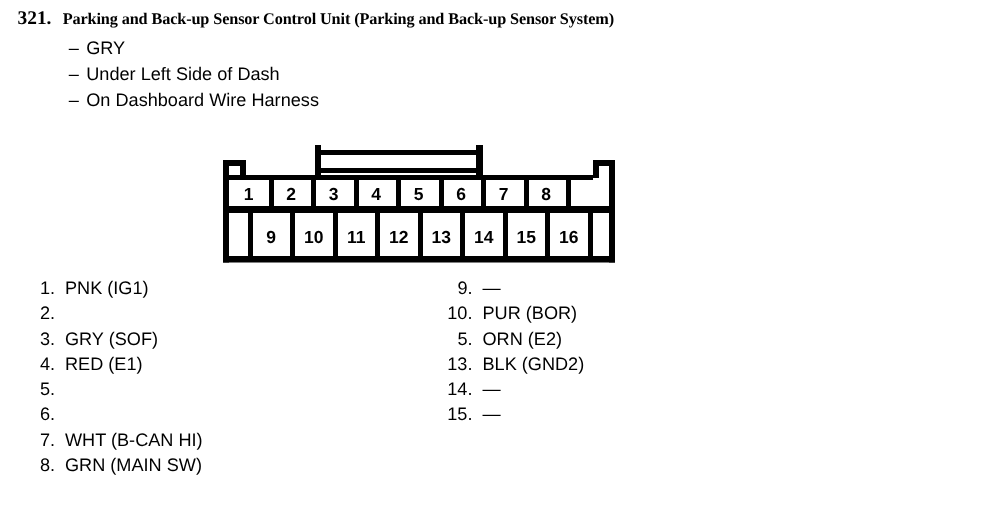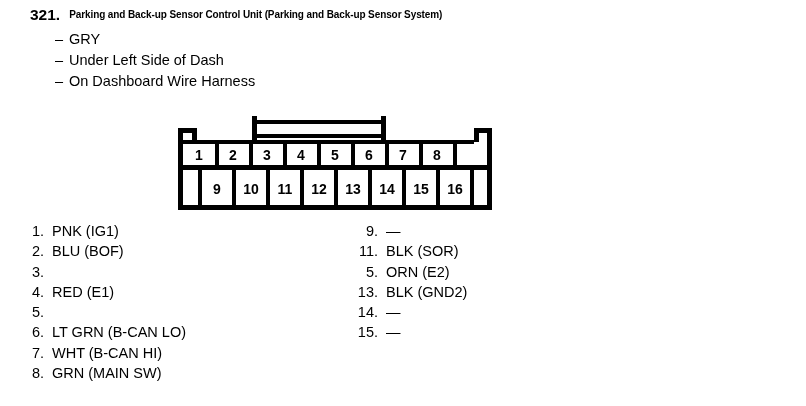--- a/index.html
+++ b/index.html
@@ -13,35 +13,36 @@
     position: relative;
     font-family: "Liberation Sans", sans-serif;
     color: #000000;
     overflow: hidden;
     -webkit-font-smoothing: none;
   }
 
   
   #header {
     position: absolute;
-    left: 30px;
+    left: 14px;
     top: 5px;
     display: flex;
     align-items: flex-start;
     white-space: nowrap;
+    font-family: Liberation Serif, serif;
   }
   #header .hdr-num {
     font-weight: bold;
     font-size: 15.5px;
     line-height: 19px;
     margin-right: 9px;
   }
   #header .hdr-title {
     font-weight: bold;
-    font-size: 10px;
+    font-size: 13px;
     line-height: 19px;
     letter-spacing: -0.1px;
   }
 
   
   #subnotes {
     position: absolute;
     left: 55px;
     top: 29px;
   }
@@ -202,54 +203,53 @@
 
 <div id="pinlist">
 
   <div class="pin-col left">
     <div class="pin-row">
       <span class="pin-no">1.</span>
       <span class="pin-val">PNK (IG1)</span>
     </div>
     <div class="pin-row">
       <span class="pin-no">2.</span>
-      <span class="pin-val">BLU (BOF)</span>
     </div>
     <div class="pin-row">
       <span class="pin-no">3.</span>
+      <span class="pin-val">GRY (SOF)</span>
     </div>
     <div class="pin-row">
       <span class="pin-no">4.</span>
       <span class="pin-val">RED (E1)</span>
     </div>
     <div class="pin-row">
       <span class="pin-no">5.</span>
     </div>
     <div class="pin-row">
       <span class="pin-no">6.</span>
-      <span class="pin-val">LT GRN (B-CAN LO)</span>
     </div>
     <div class="pin-row">
       <span class="pin-no">7.</span>
       <span class="pin-val">WHT (B-CAN HI)</span>
     </div>
     <div class="pin-row">
       <span class="pin-no">8.</span>
       <span class="pin-val">GRN (MAIN SW)</span>
     </div>
   </div>
 
   <div class="pin-col right">
     <div class="pin-row">
       <span class="pin-no">9.</span>
       <span class="pin-val">—</span>
     </div>
     <div class="pin-row">
-      <span class="pin-no">11.</span>
-      <span class="pin-val">BLK (SOR)</span>
+      <span class="pin-no">10.</span>
+      <span class="pin-val">PUR (BOR)</span>
     </div>
     <div class="pin-row">
       <span class="pin-no">5.</span>
       <span class="pin-val">ORN (E2)</span>
     </div>
     <div class="pin-row">
       <span class="pin-no">13.</span>
       <span class="pin-val">BLK (GND2)</span>
     </div>
     <div class="pin-row">

